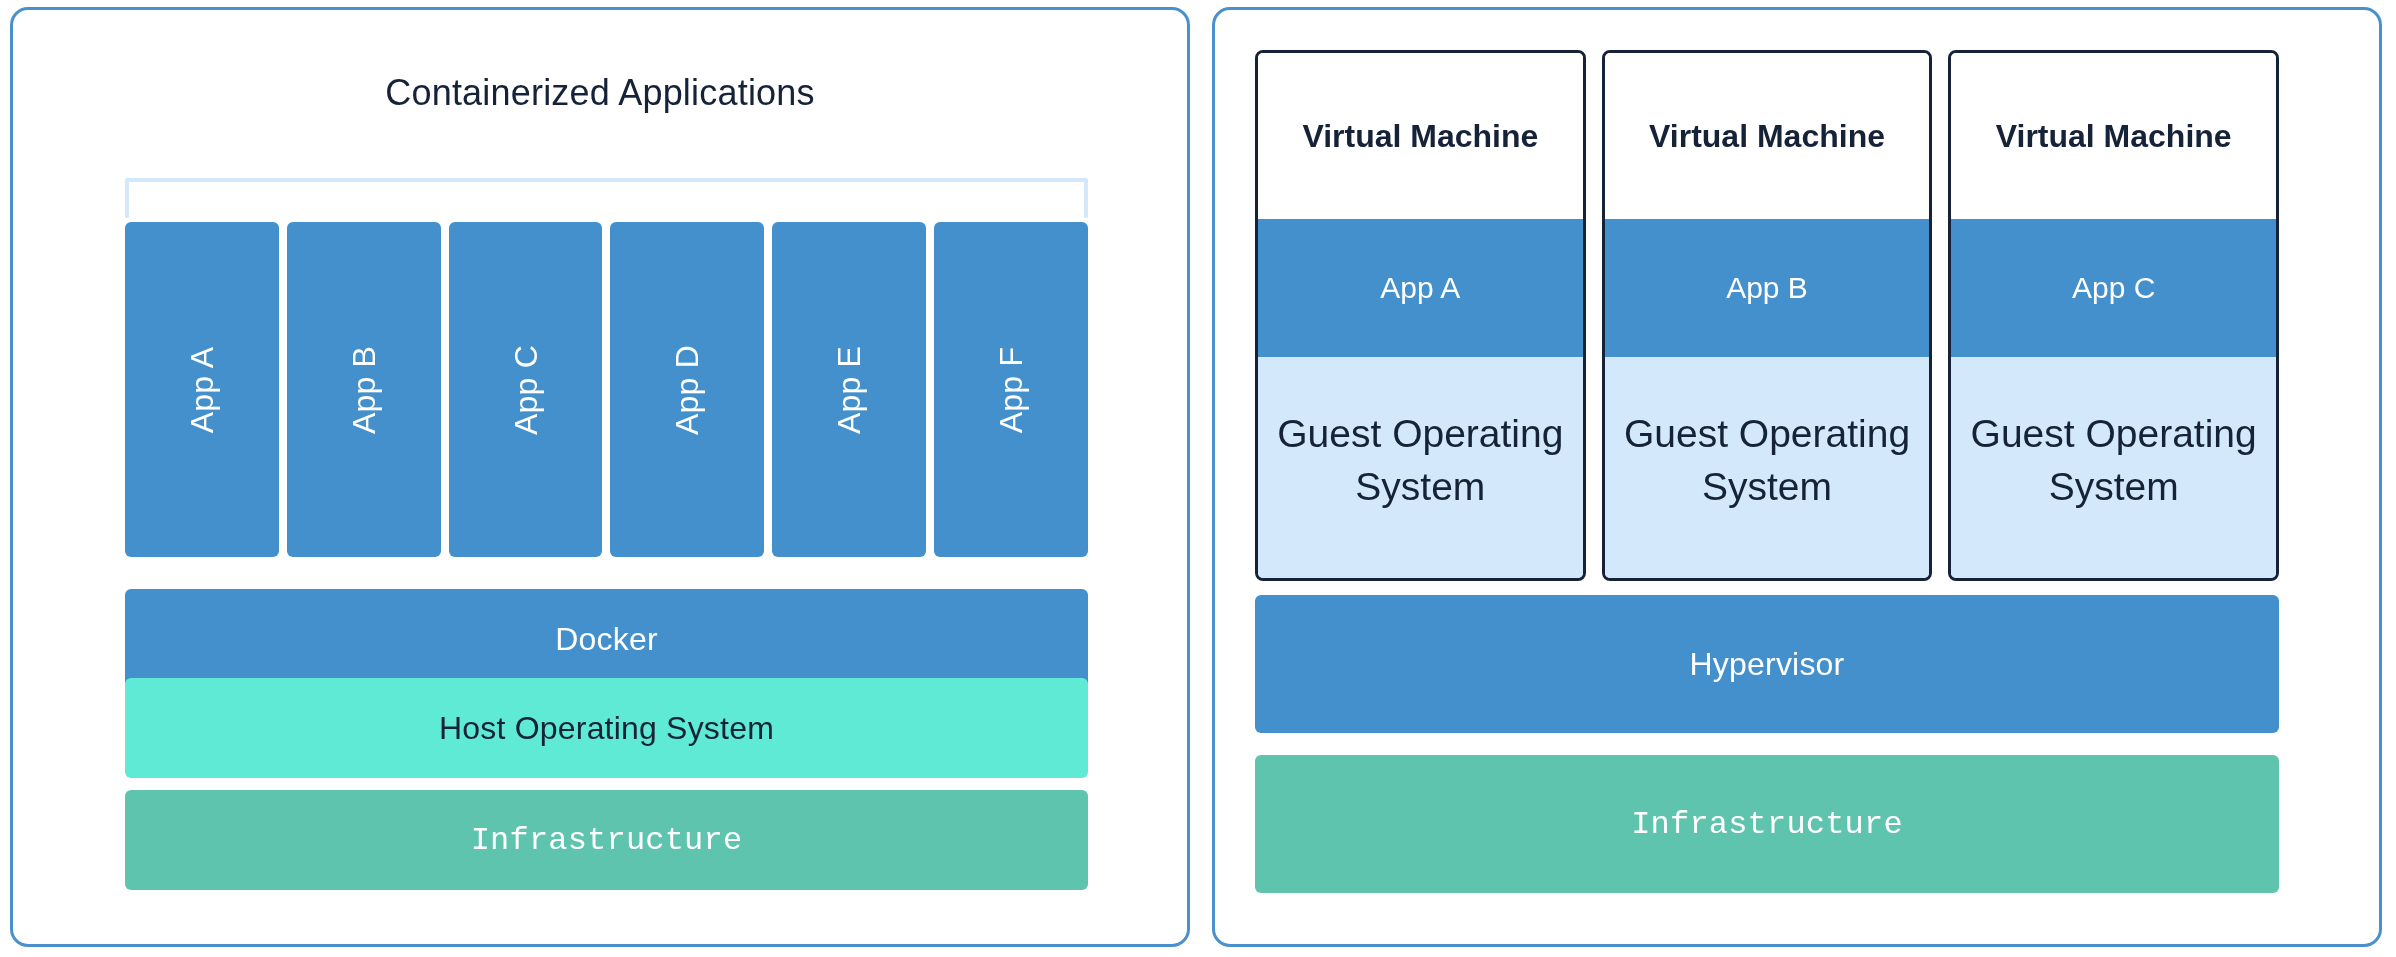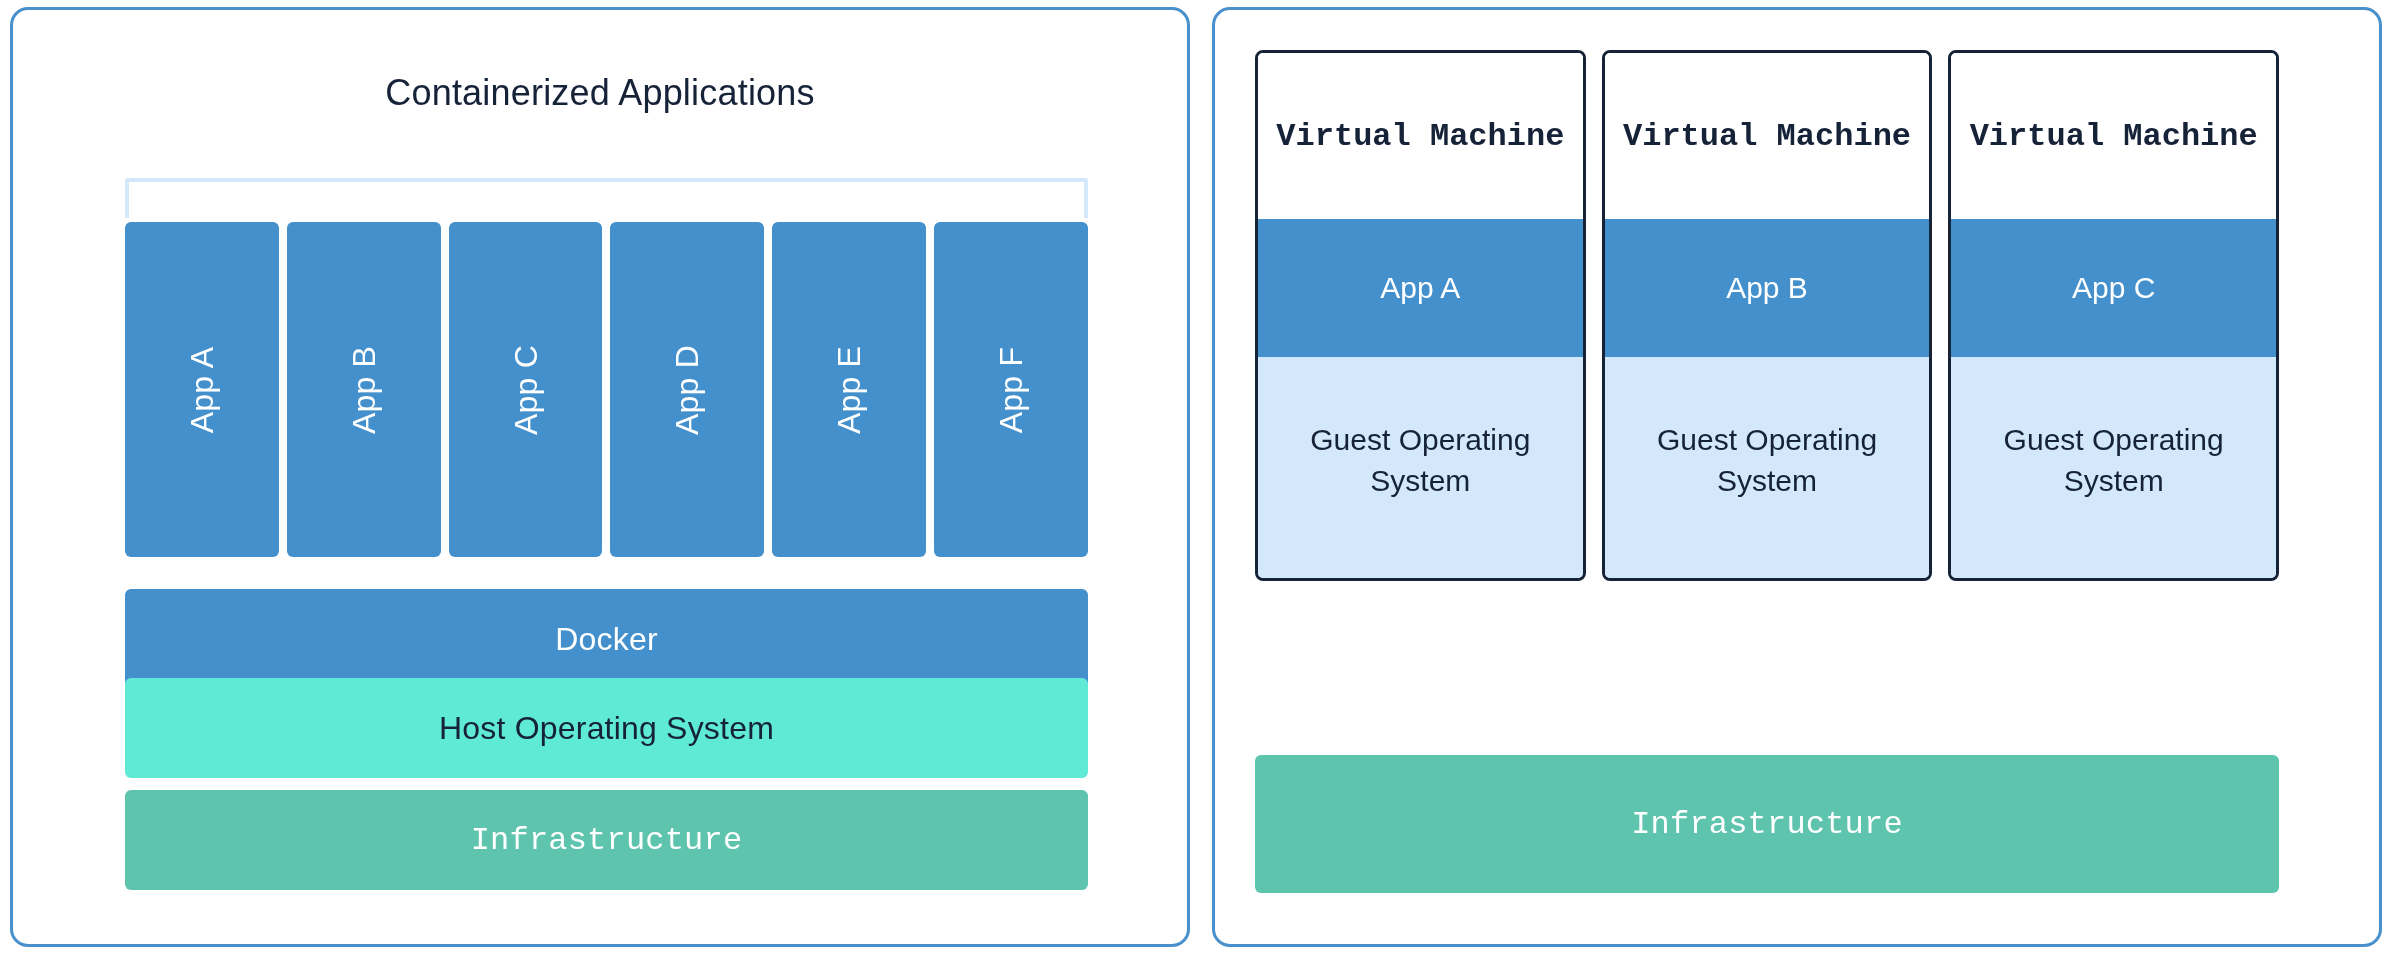--- a/index.html
+++ b/index.html
@@ -137,38 +137,37 @@
   }
   .vm-title {
     height: 166px;
     display: flex;
     align-items: center;
     justify-content: center;
     font-size: 32px;
     font-weight: bold;
     color: #152238;
     background: #ffffff;
-    font-family: Liberation Mono, monospace;
   }
   .vm-app {
     height: 138px;
     display: flex;
     align-items: center;
     justify-content: center;
     font-size: 30px;
     color: #ffffff;
     background: #4390cc;
   }
   .vm-guest {
     flex: 1 1 auto;
     display: flex;
     align-items: center;
     justify-content: center;
     text-align: center;
-    font-size: 30px;
+    font-size: 39px;
     line-height: 1.35;
     color: #152238;
     background: #d3e8fa;
     padding-bottom: 14px;
     box-sizing: border-box;
   }
 
   #bar-hypervisor { left: 40px; top: 585px; width: 1024px; height: 138px; }
   #bar-infra-r    { left: 40px; top: 745px; width: 1024px; height: 138px; }
 </style>
@@ -236,18 +235,19 @@
       </div>
 
       <div class="vm-box">
         <div class="vm-title">Virtual Machine</div>
         <div class="vm-app">App C</div>
         <div class="vm-guest">Guest Operating System</div>
       </div>
 
     </div>
 
+    <div class="stack-bar bar-blue" id="bar-hypervisor">Hypervisor</div>
 
     <div class="stack-bar bar-green" id="bar-infra-r">Infrastructure</div>
 
   </div>
 
 </div>
 
 </body></html>

